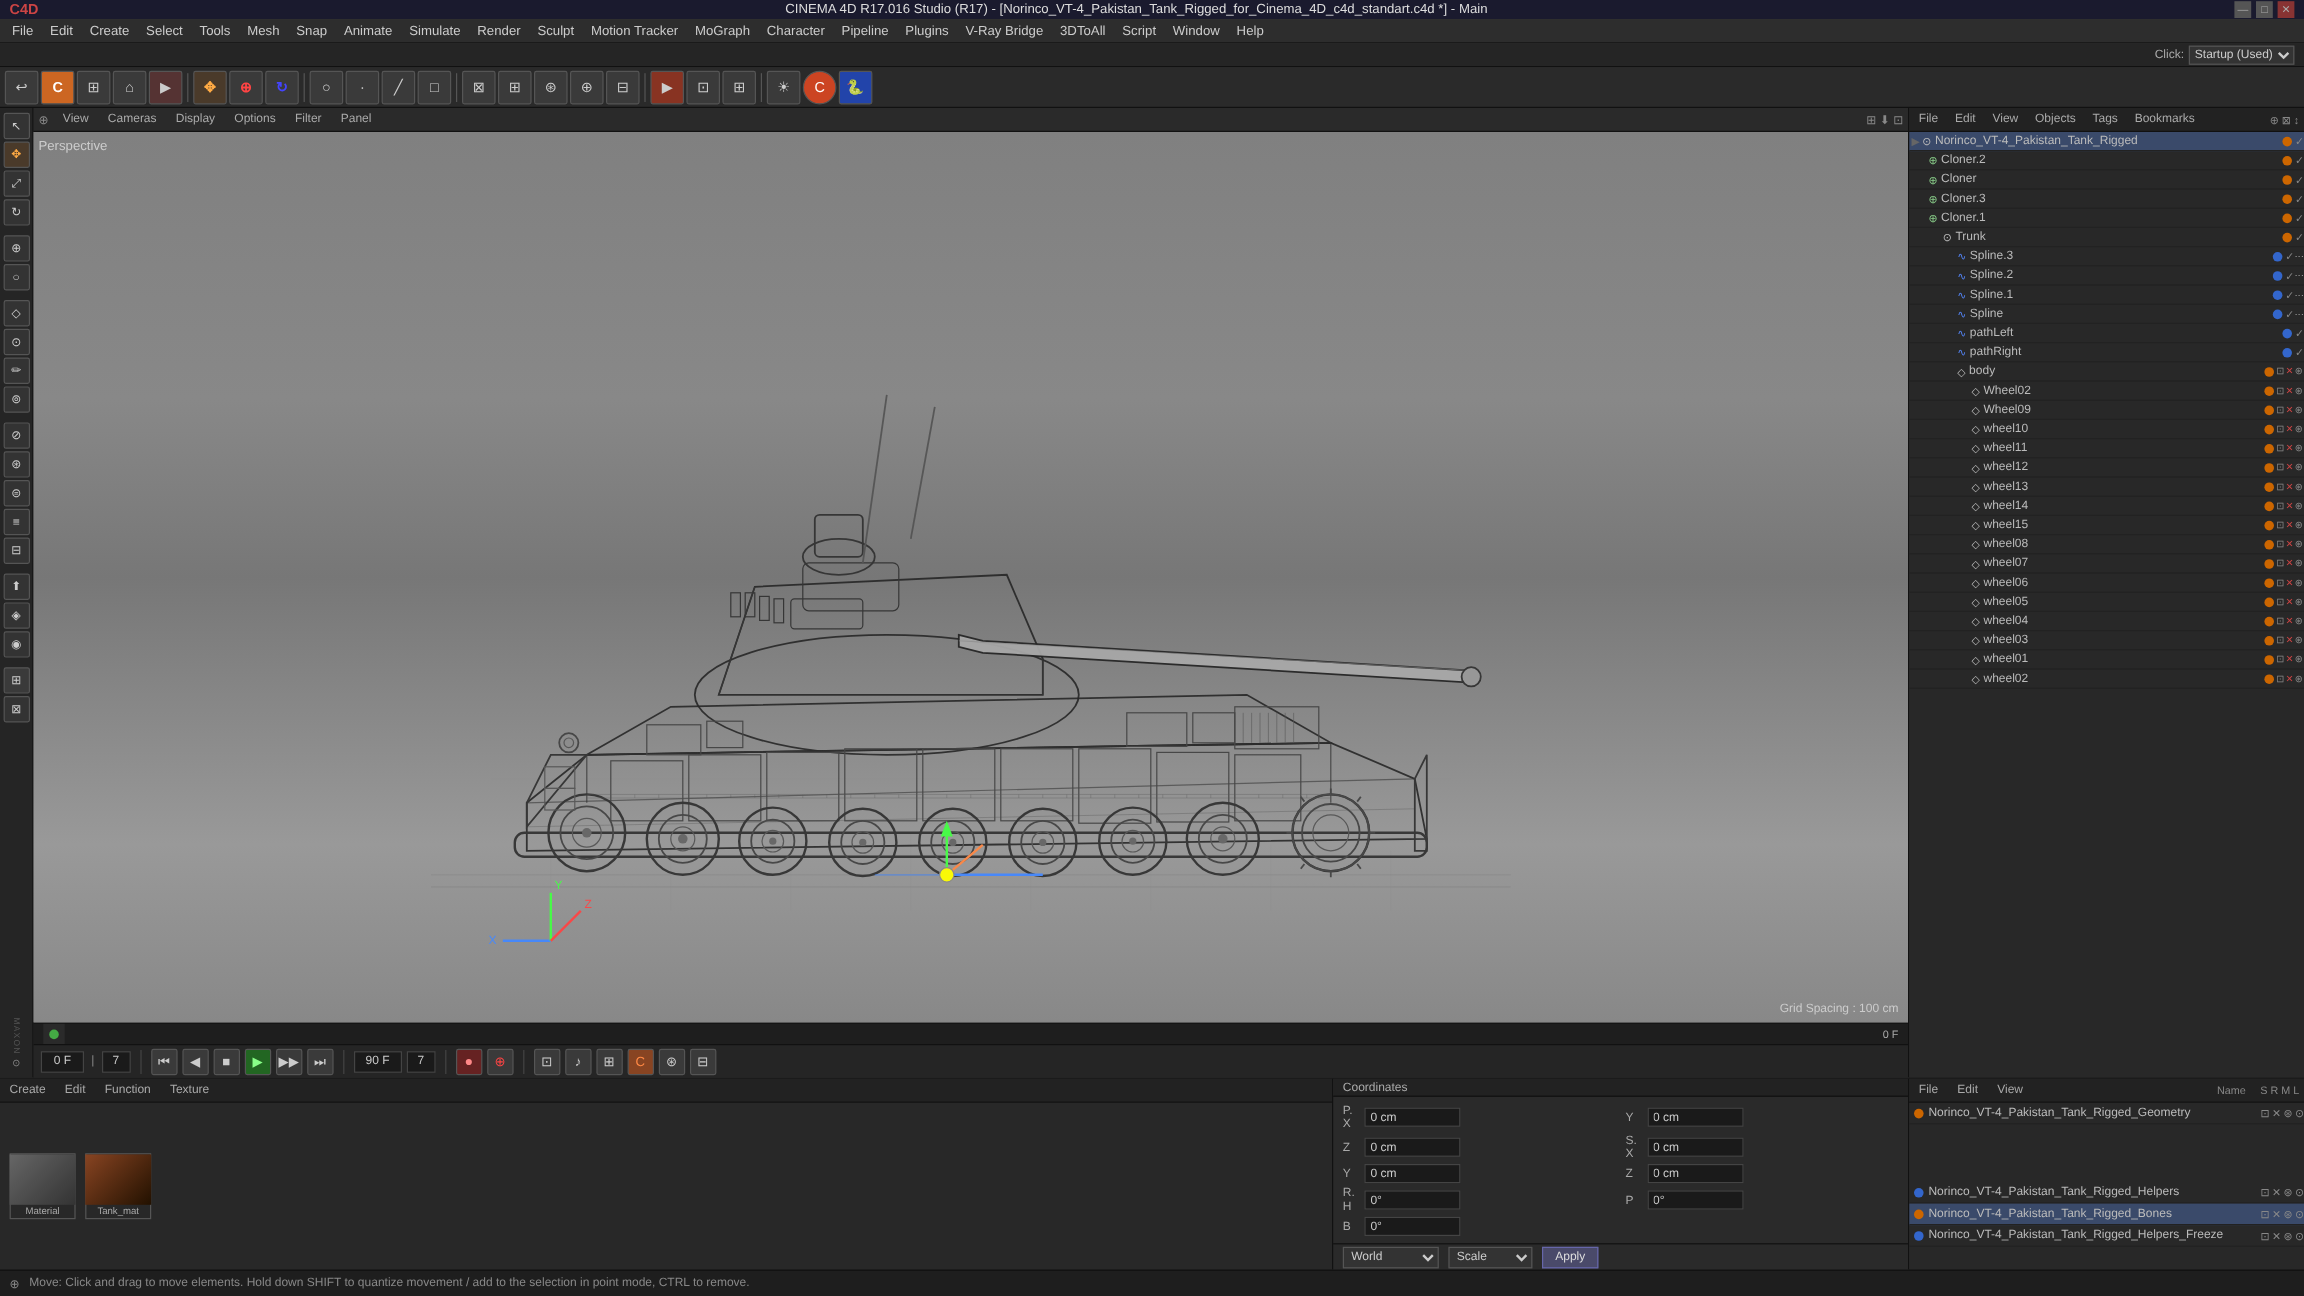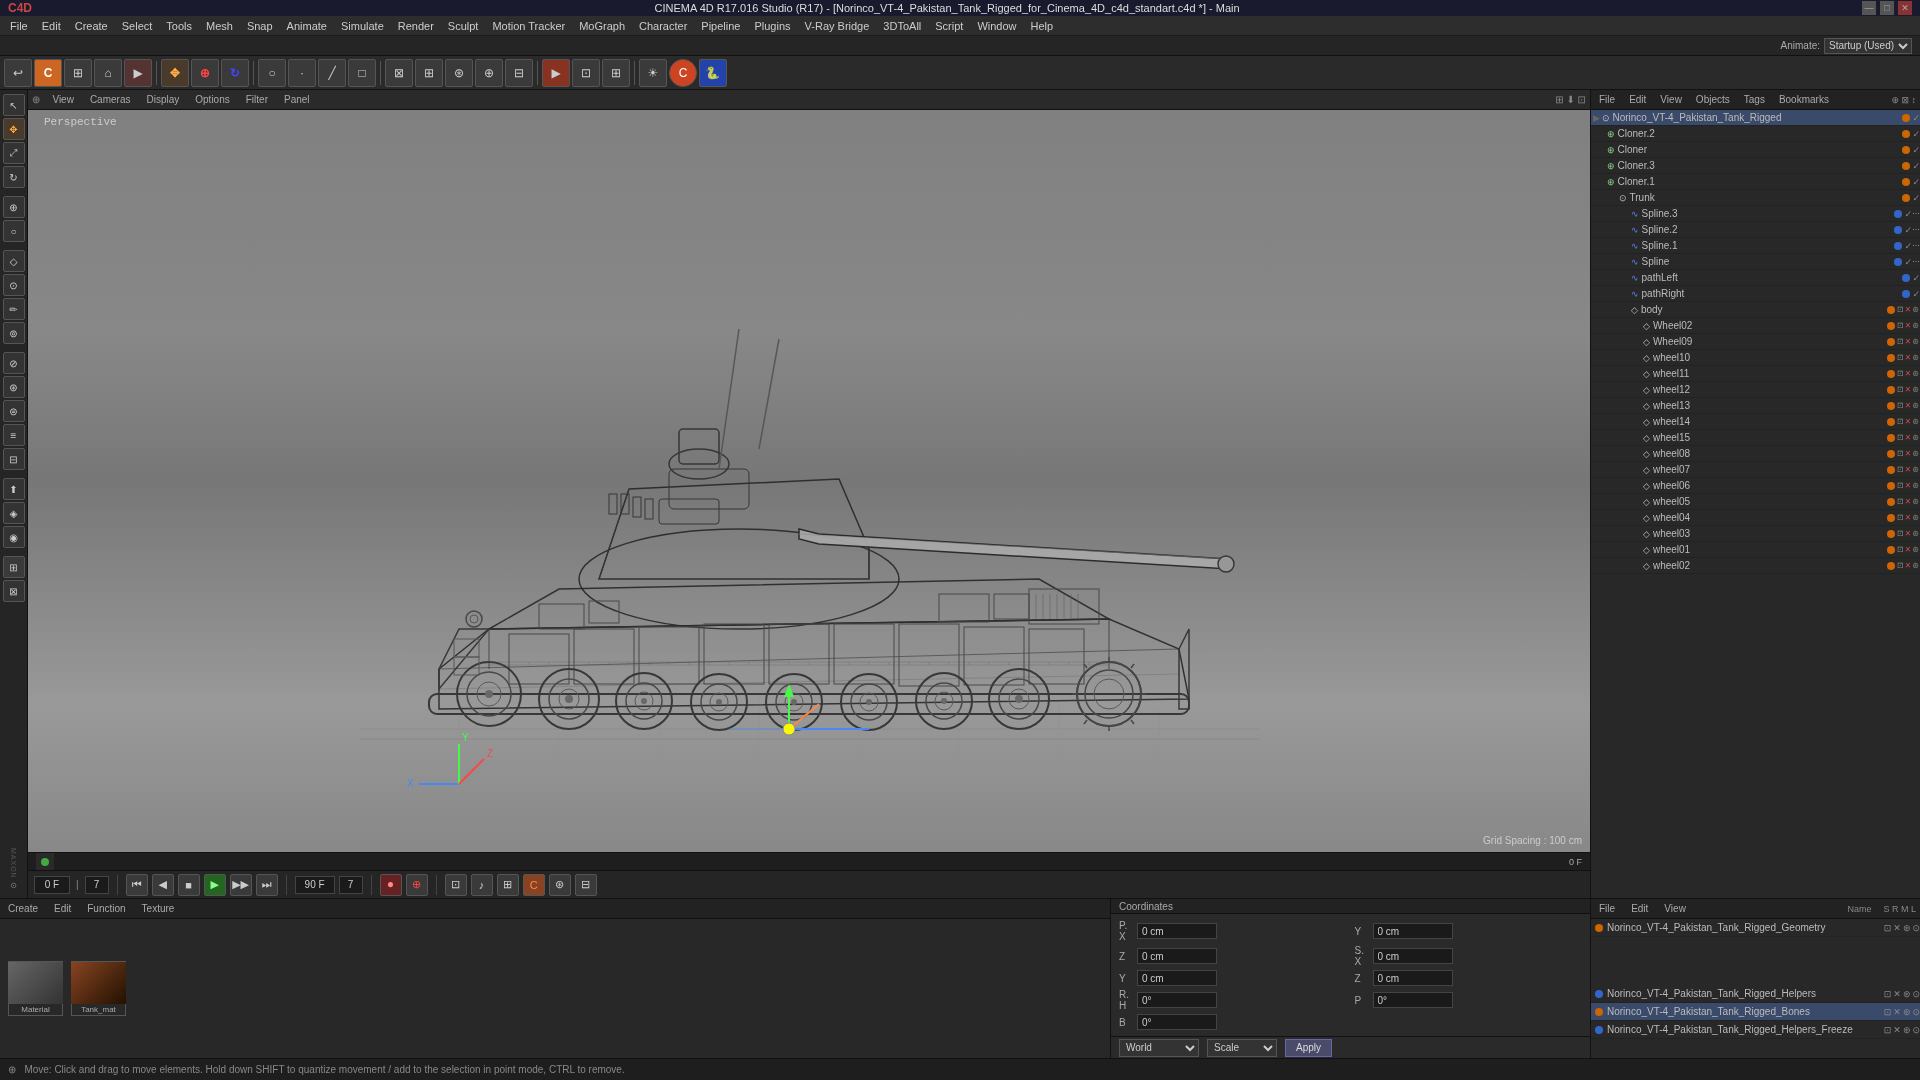--- a/index.html
+++ b/index.html
@@ -436,21 +436,21 @@
     <span class="menu-item">Pipeline</span>
     <span class="menu-item">Plugins</span>
     <span class="menu-item">V-Ray Bridge</span>
     <span class="menu-item">3DToAll</span>
     <span class="menu-item">Script</span>
     <span class="menu-item">Window</span>
     <span class="menu-item">Help</span>
   </div>
 
   <div id="layout-bar">
-    <span style="margin-right:4px;">Animate:</span>
+    <span style="margin-right:4px;">Click:</span>
     <select style="background:#333;border:1px solid #555;color:#ccc;font-size:10px;height:16px;">
       <option>Startup (Used)</option>
     </select>
   </div>
 
   <div id="main-toolbar">
     <button class="toolbar-btn" title="Undo">↩</button>
     <button class="toolbar-btn" style="background:#cc6622; color:#fff; font-weight:bold;">C</button>
     <button class="toolbar-btn">⊞</button>
     <button class="toolbar-btn">⌂</button>
@@ -525,21 +525,21 @@
         <span class="viewport-tab">Display</span>
         <span class="viewport-tab">Options</span>
         <span class="viewport-tab">Filter</span>
         <span class="viewport-tab">Panel</span>
         <span style="margin-left:auto; color:#888;">⊞ ⬇ ⊡</span>
       </div>
 
       <div id="viewport-main">
         <div id="viewport-view">
 
-          <div style="position:absolute; top:6px; left:16px; color:#ccc; font-size:11px; z-index:10; pointer-events:none;font-family:Liberation Mono, monospace;">Perspective</div>
+          <div style="position:absolute; top:6px; left:4px; color:#ccc; font-size:11px; z-index:10; pointer-events:none;">Perspective</div>
 
           <div id="viewport-bg"></div>
 
           <div id="tank-area">
             <svg id="tank-svg" width="900" height="580" viewBox="0 0 900 580">
 
               <line x1="0" y1="480" x2="900" y2="480" stroke="#888" stroke-width="1" opacity="0.5"></line>
               <line x1="0" y1="490" x2="900" y2="490" stroke="#777" stroke-width="1" opacity="0.3"></line>
 
               <g stroke="#888" stroke-width="0.5" opacity="0.3">

